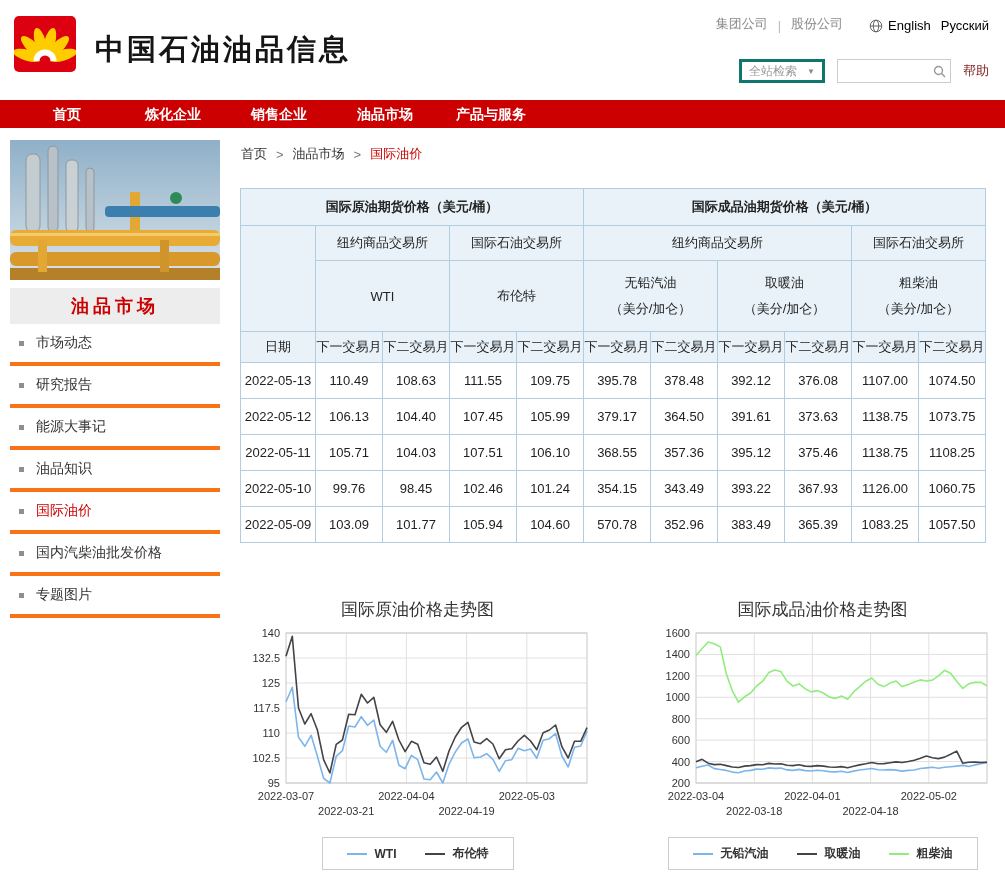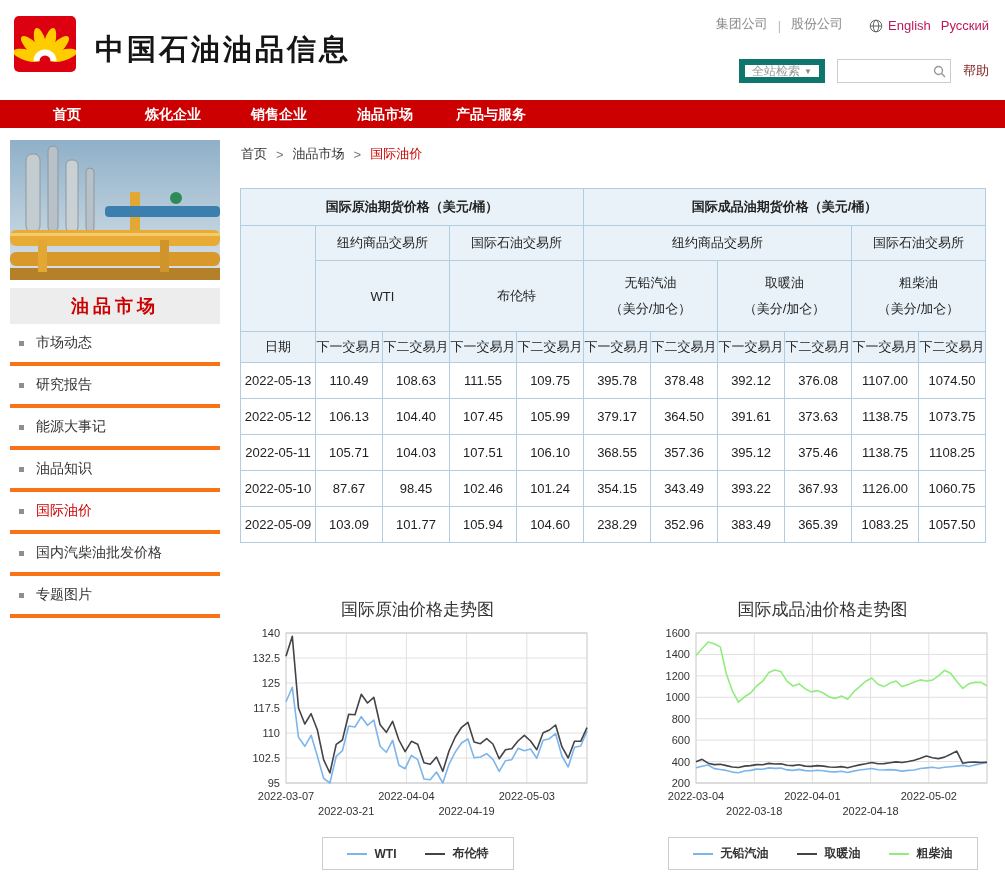--- a/index.html
+++ b/index.html
@@ -5,24 +5,24 @@
   html,body{margin:0;padding:0;background:#fff;}
   body{font-family:"Liberation Sans","DejaVu Sans",sans-serif;}
   #page{position:relative;width:1005px;height:875px;background:#fff;overflow:hidden;}
 
   
   .logo{position:absolute;left:14px;top:16px;width:62px;height:56px;}
   .site-title{position:absolute;left:95px;top:30px;font-size:29px;font-weight:bold;color:#151515;letter-spacing:3px;}
   .toplinks{position:absolute;top:15px;right:16px;display:flex;align-items:flex-end;font-size:13px;color:#8a8a8a;}
   .toplinks span{margin-left:10px;cursor:pointer;}
   .toplinks .sep{color:#bbb;cursor:default;}
-  .toplinks .lang{color:#be185d;}
+  .toplinks .lang{color:#000000;}
   .toplinks .globe{margin-left:26px;display:inline-flex;align-items:center;cursor:default;}
   .searchrow{position:absolute;top:59px;right:16px;display:flex;align-items:center;gap:12px;}
-  .scopebox{width:86px;height:24px;border:6px solid #0f766e;display:flex;align-items:center;justify-content:space-between;padding:0 7px;font-size:12px;color:#999;background:#fff;cursor:pointer;box-sizing:border-box;}
+  .scopebox{width:86px;height:24px;border:3px solid #0f766e;display:flex;align-items:center;justify-content:space-between;padding:0 7px;font-size:12px;color:#999;background:#fff;cursor:pointer;box-sizing:border-box;}
   .scopebox .caret{font-size:8px;color:#888;}
   .searchbox{width:114px;height:24px;border:1px solid #ccc;display:flex;align-items:center;background:#fff;box-sizing:border-box;padding-right:4px;}
   .searchbox input{border:none;outline:none;flex:1;min-width:0;height:20px;font-size:12px;padding:0 5px;font-family:inherit;}
   .help{font-size:13px;color:#7f1d1d;cursor:pointer;}
 
   
   .nav{position:absolute;top:100px;left:0;width:1005px;height:28px;background:#cc0000;display:flex;padding-left:14px;box-sizing:border-box;}
   .nav-item{width:106px;line-height:28px;text-align:center;color:#fff;font-size:14px;font-weight:bold;cursor:pointer;}
 
   
@@ -281,38 +281,38 @@
           <td>106.10</td>
           <td>368.55</td>
           <td>357.36</td>
           <td>395.12</td>
           <td>375.46</td>
           <td>1138.75</td>
           <td>1108.25</td>
         </tr>
         <tr>
           <td>2022-05-10</td>
-          <td>87.67</td>
+          <td>99.76</td>
           <td>98.45</td>
           <td>102.46</td>
           <td>101.24</td>
           <td>354.15</td>
           <td>343.49</td>
           <td>393.22</td>
           <td>367.93</td>
           <td>1126.00</td>
           <td>1060.75</td>
         </tr>
         <tr>
           <td>2022-05-09</td>
           <td>103.09</td>
           <td>101.77</td>
           <td>105.94</td>
           <td>104.60</td>
-          <td>238.29</td>
+          <td>570.78</td>
           <td>352.96</td>
           <td>383.49</td>
           <td>365.39</td>
           <td>1083.25</td>
           <td>1057.50</td>
         </tr>
       </tbody>
     </table>
 
   <div class="chart" id="chart1">

